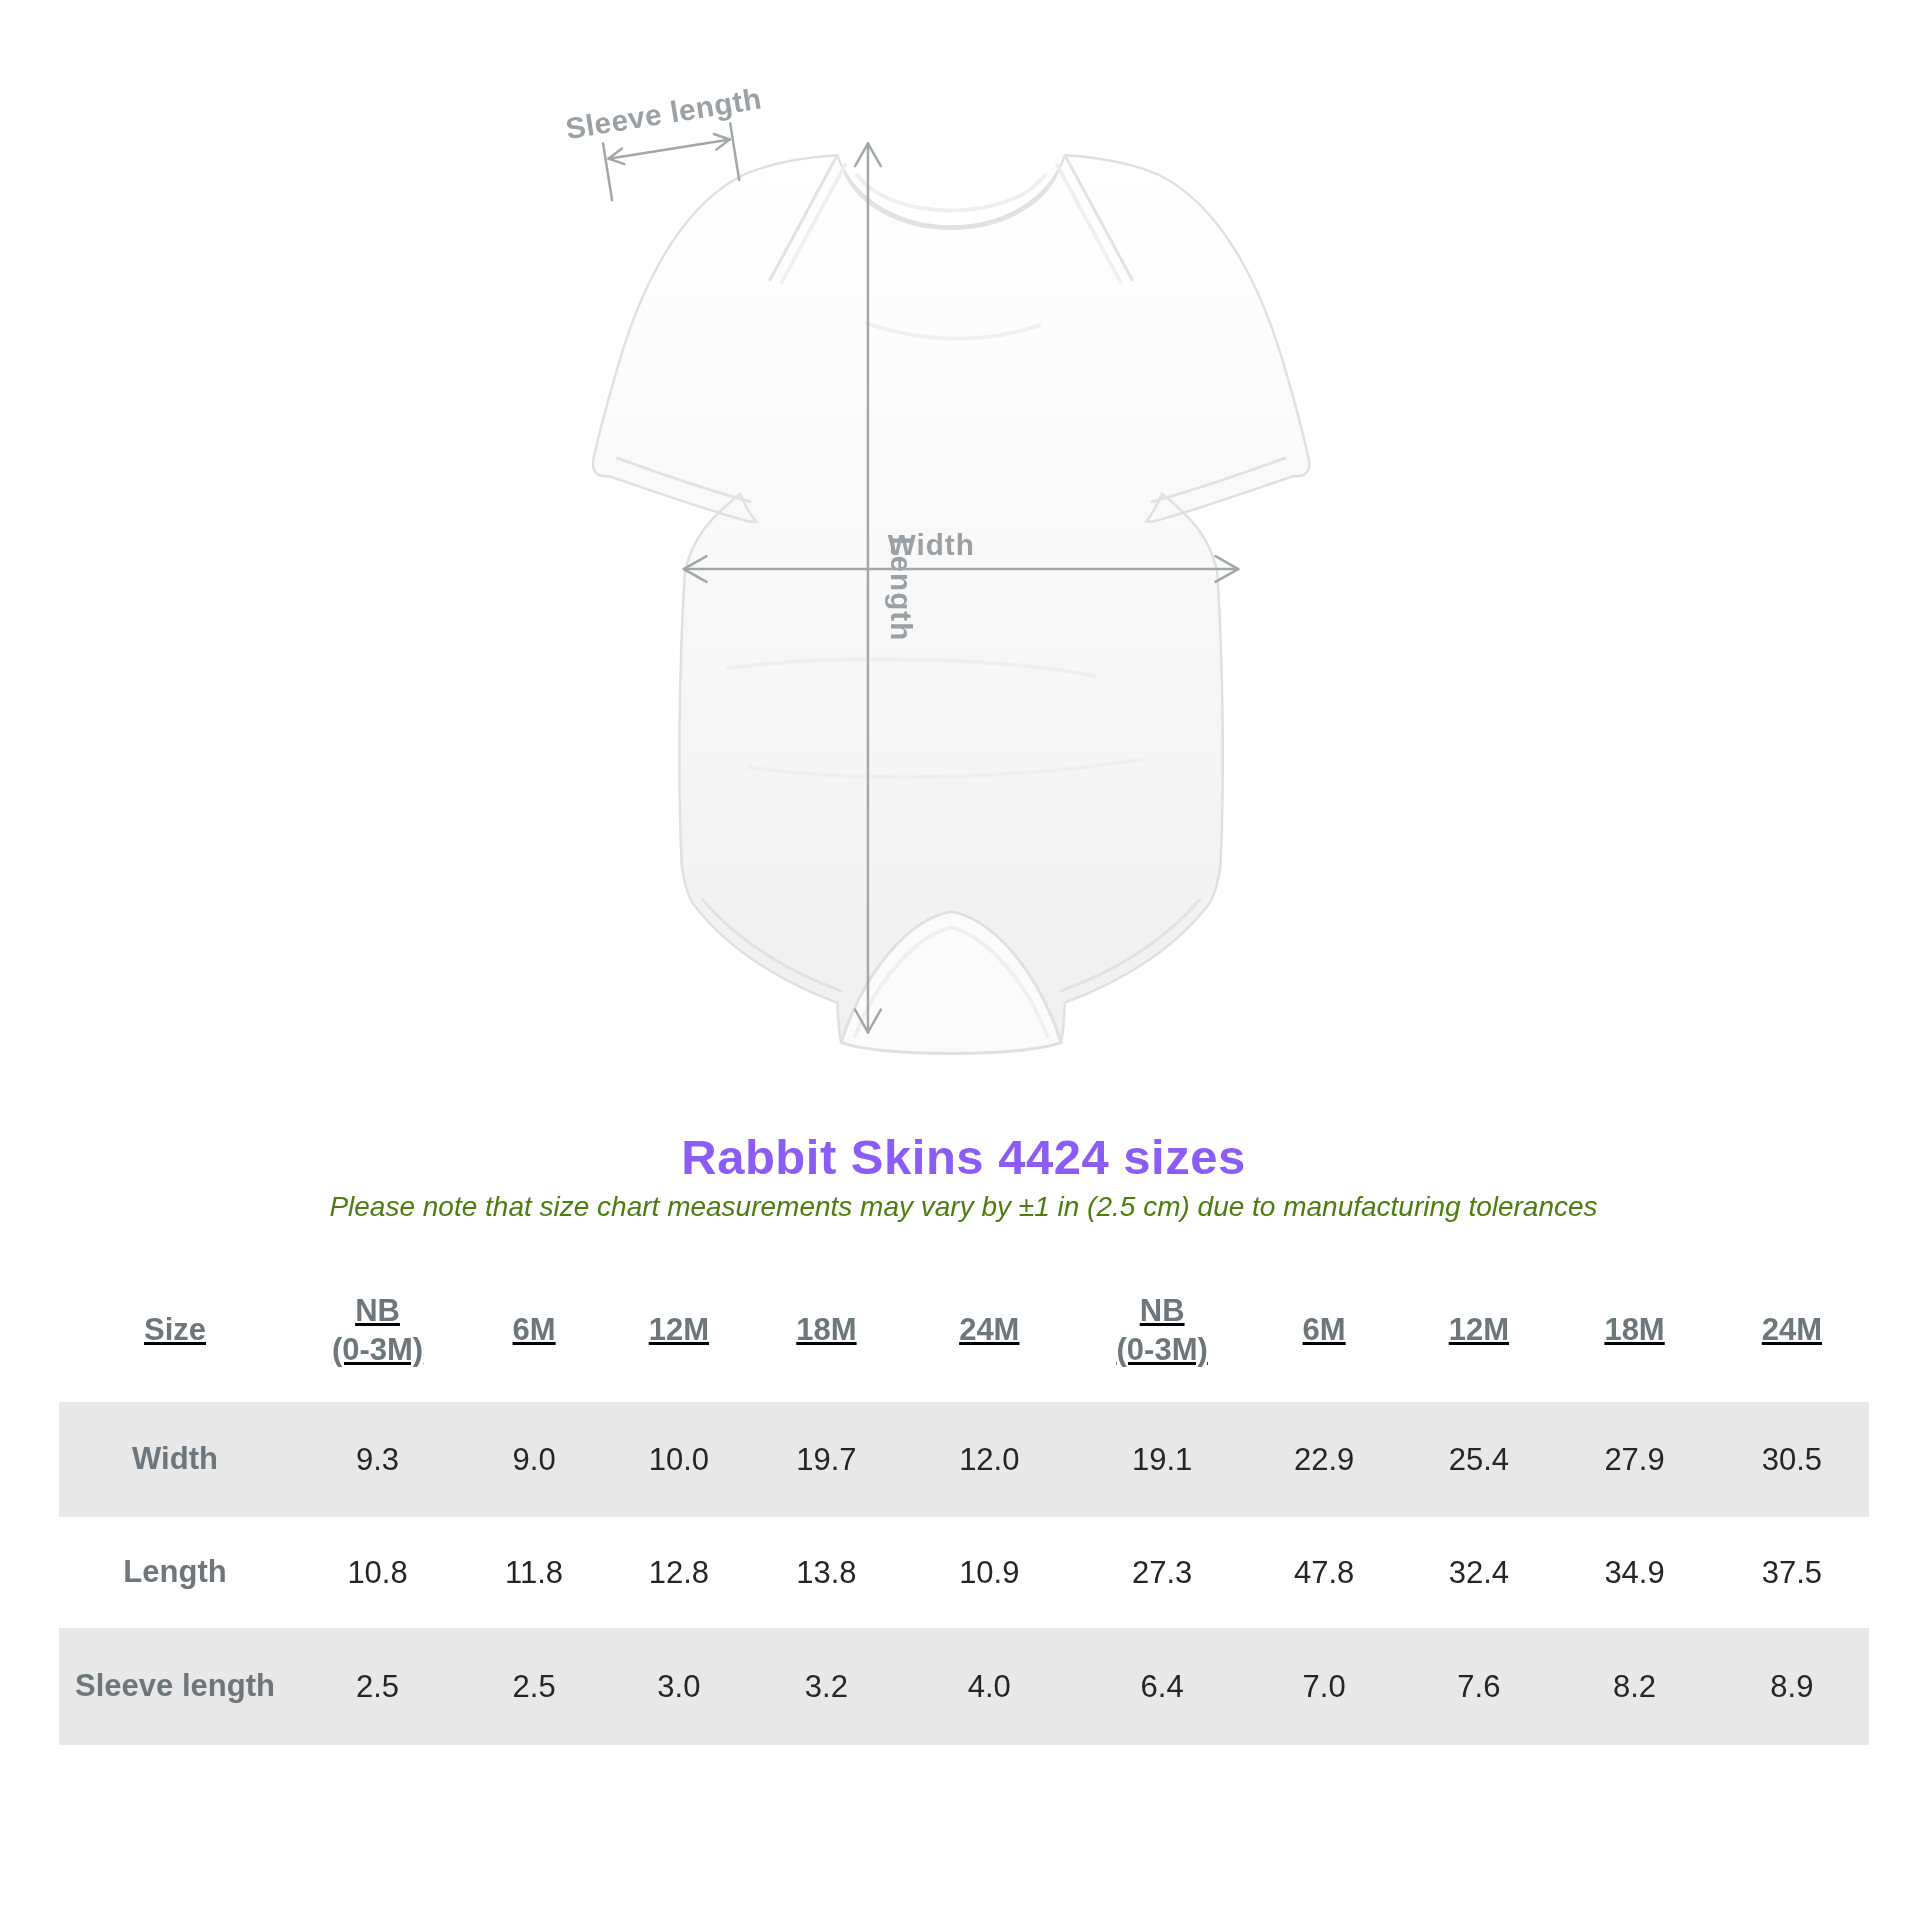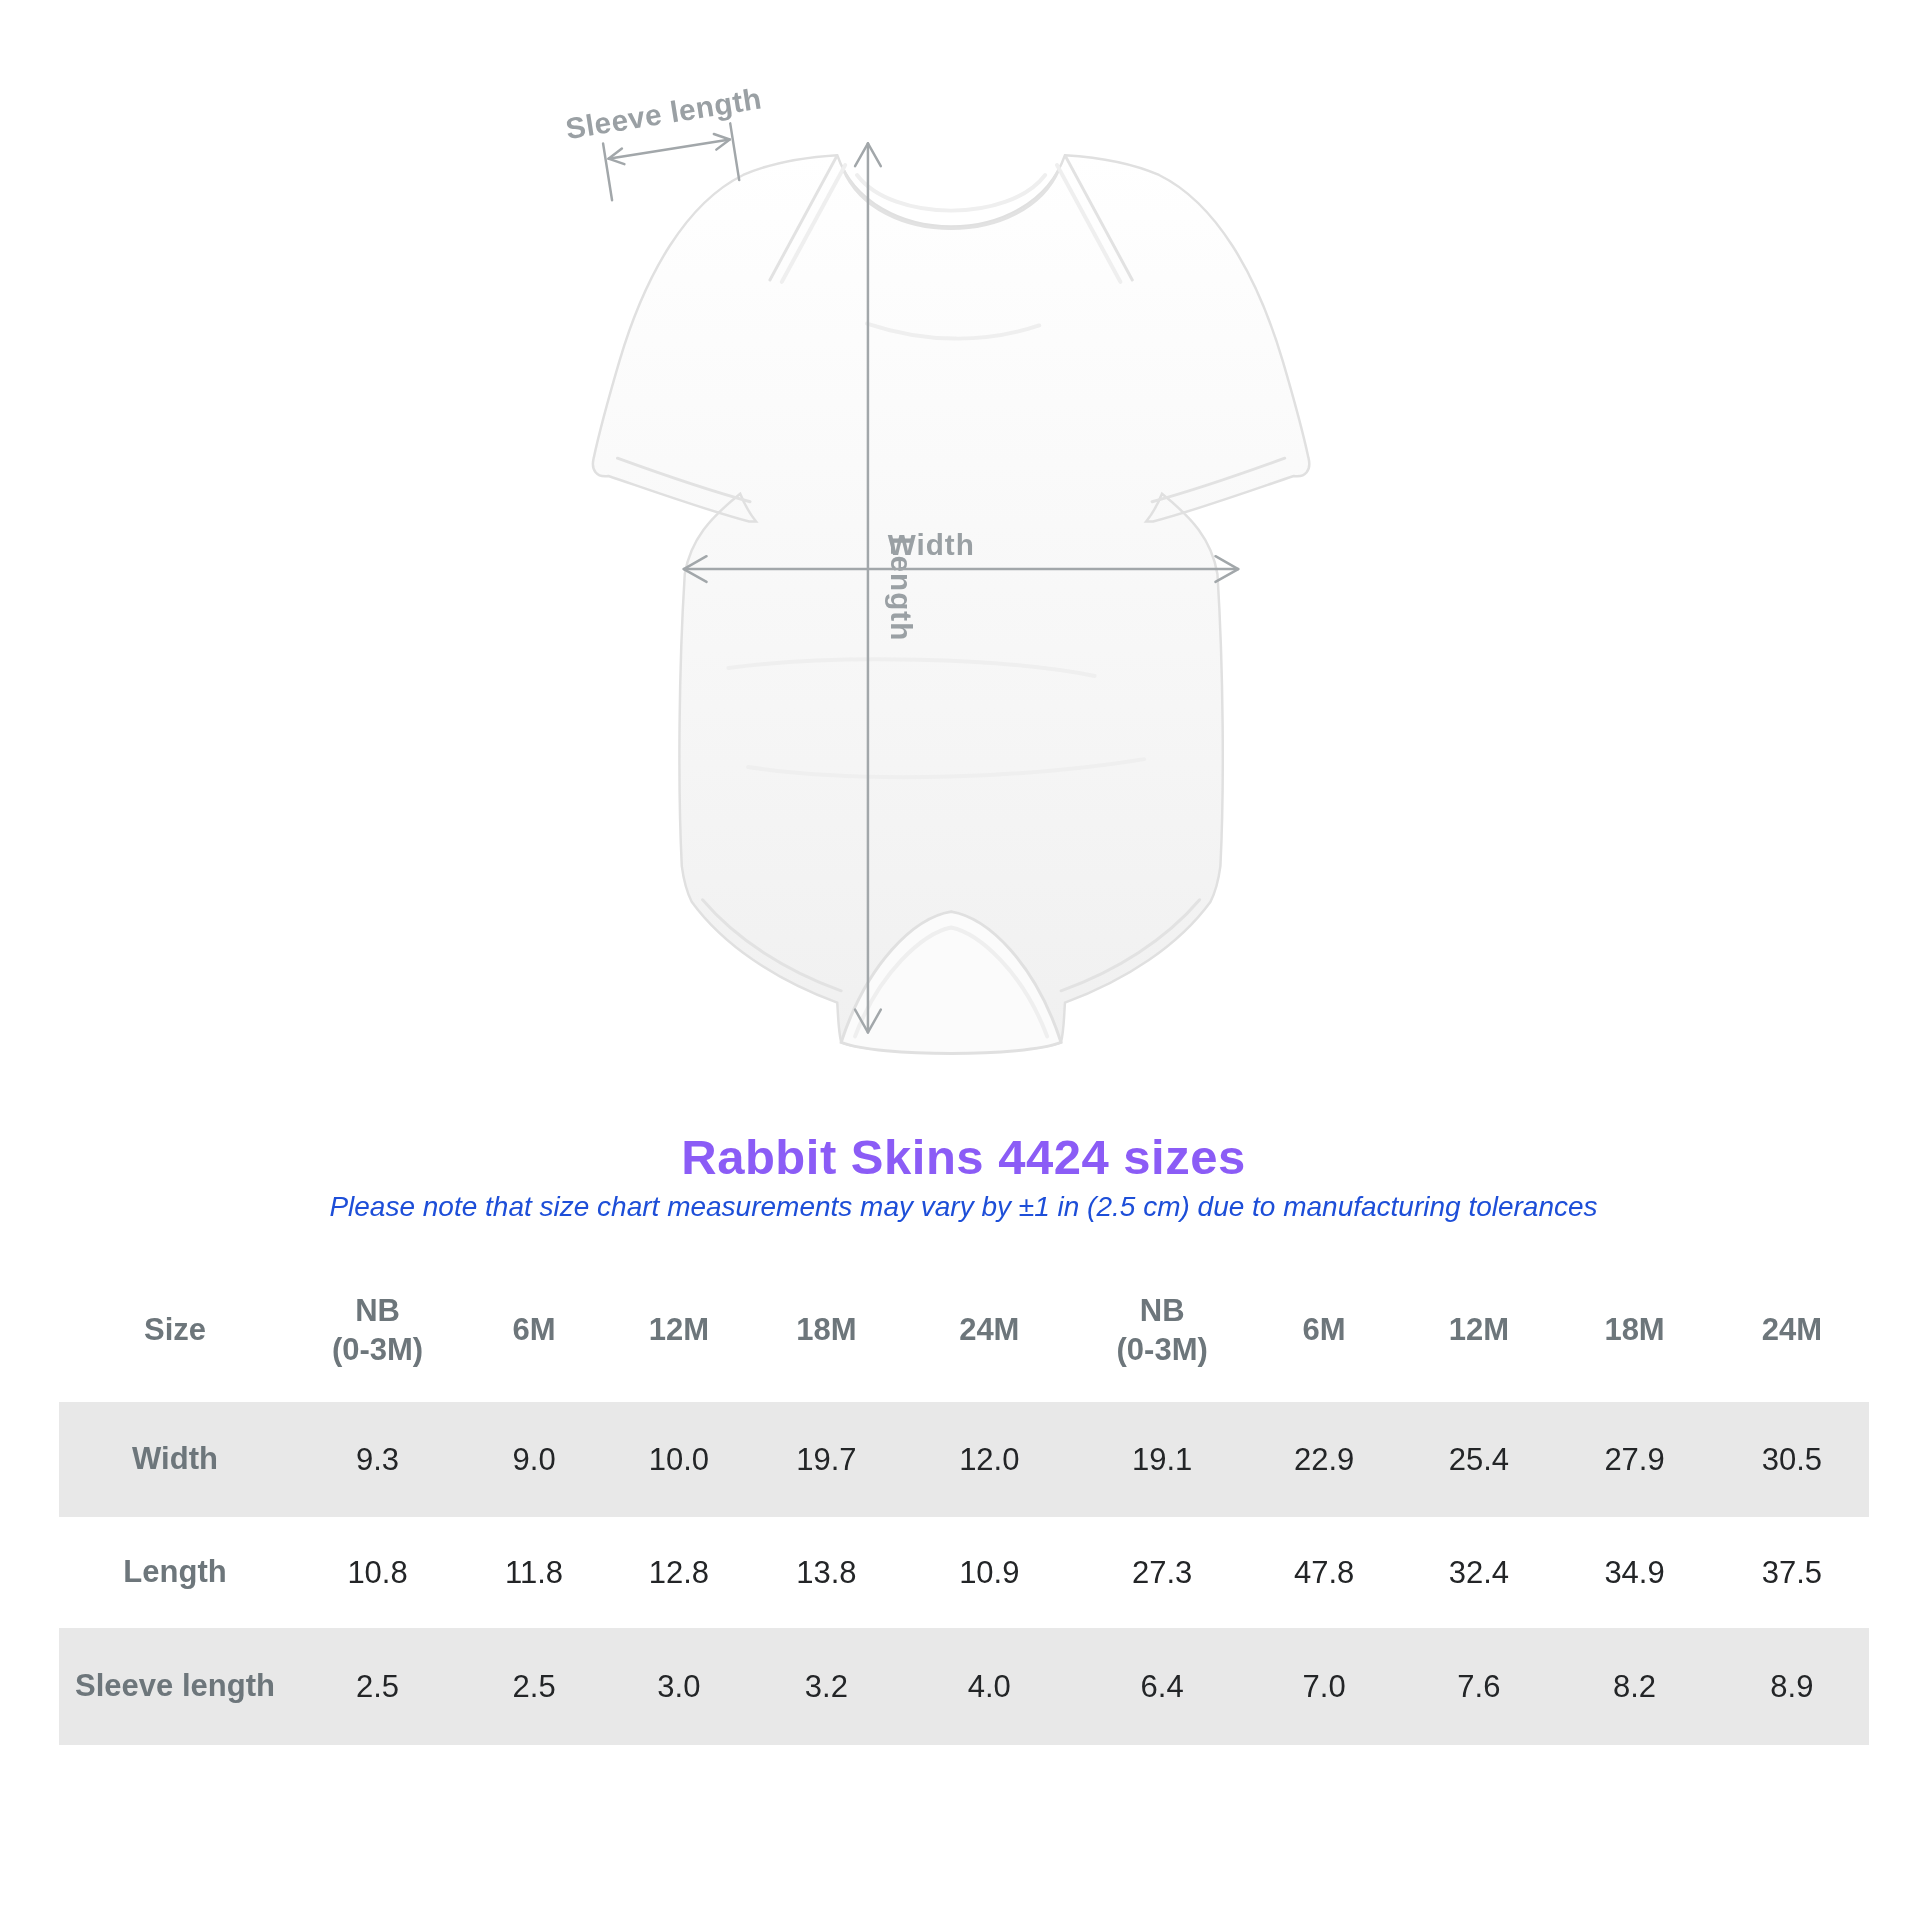--- a/index.html
+++ b/index.html
@@ -13,21 +13,21 @@
   .dim-stroke{stroke:#a2a7aa;stroke-width:2.5;fill:none;stroke-linecap:round;stroke-linejoin:round;}
   .seam{fill:none;stroke:#e2e2e2;stroke-width:3;stroke-linecap:round;}
   .seam-soft{fill:none;stroke:#efefef;stroke-width:4;stroke-linecap:round;}
   
   #page-title{
     position:absolute;top:1129px;left:0;width:100%;text-align:center;
     font-size:49px;font-weight:bold;color:#8b5cf6;letter-spacing:0.5px;
   }
   #page-subtitle{
     position:absolute;top:1191px;left:0;width:100%;text-align:center;
-    font-size:28px;font-style:italic;color:#1d4ed8;
+    font-size:28px;font-style:italic;color:#4d7c0f;
   }
   
   #size-table{
     position:absolute;left:59px;top:1259px;width:1810px;height:612px;
     border-radius:30px;overflow:hidden;background:#ffffff;
   }
   #unit-band{position:relative;height:158px;background:#e8e8e8;}
   .unit-group{position:absolute;top:50%;transform:translate(-50%,-50%);text-align:center;color:#575c60;}
   #unit-group-imperial{left:29.7%;}
   #unit-group-metric{left:78.0%;}
@@ -36,21 +36,21 @@
   #grid{width:100%;border-collapse:collapse;table-layout:fixed;}
   #grid th,#grid td{
     text-align:center;vertical-align:middle;padding:0;
     border-right:3px solid transparent;
   }
   #grid th:last-child,#grid td:last-child{border-right:none;}
   tr.row-white{background:#ffffff;}
   tr.row-gray{background:#e8e8e8;}
   tr.row-white th,tr.row-white td{border-right-color:#dadada;}
   tr.row-gray th,tr.row-gray td{border-right-color:#fbfbfb;}
-  tr.rh-a{height:143px;}
+  tr.rh-a{height:143px;text-decoration:underline;}
   tr.rh-b{height:115px;}
   tr.rh-c{height:111px;}
   tr.rh-d{height:117px;}
   .hdr{font-size:31px;font-weight:bold;color:#6d767b;white-space:pre-line;line-height:1.25;}
   .val{font-size:31px;font-weight:normal;color:#232527;}
 </style>
 </head>
 <body>
 
 <div id="stage">

